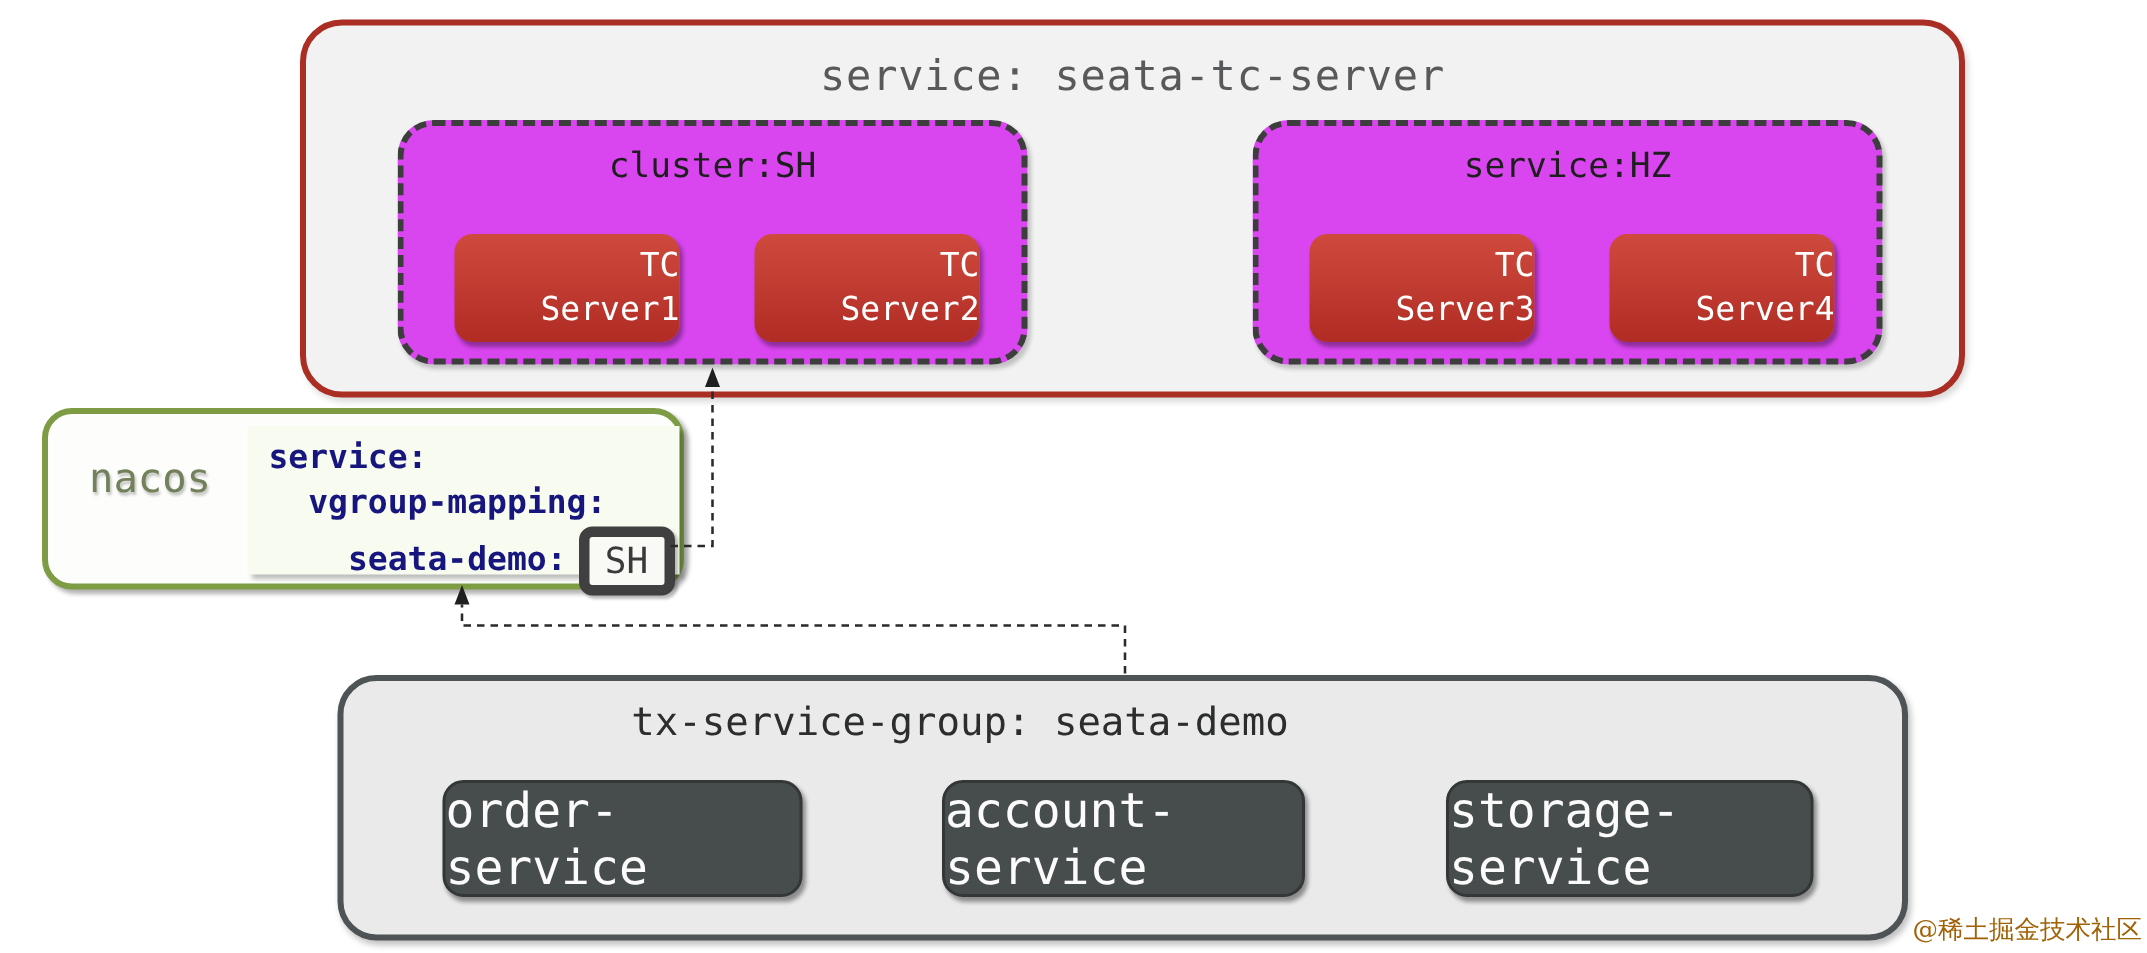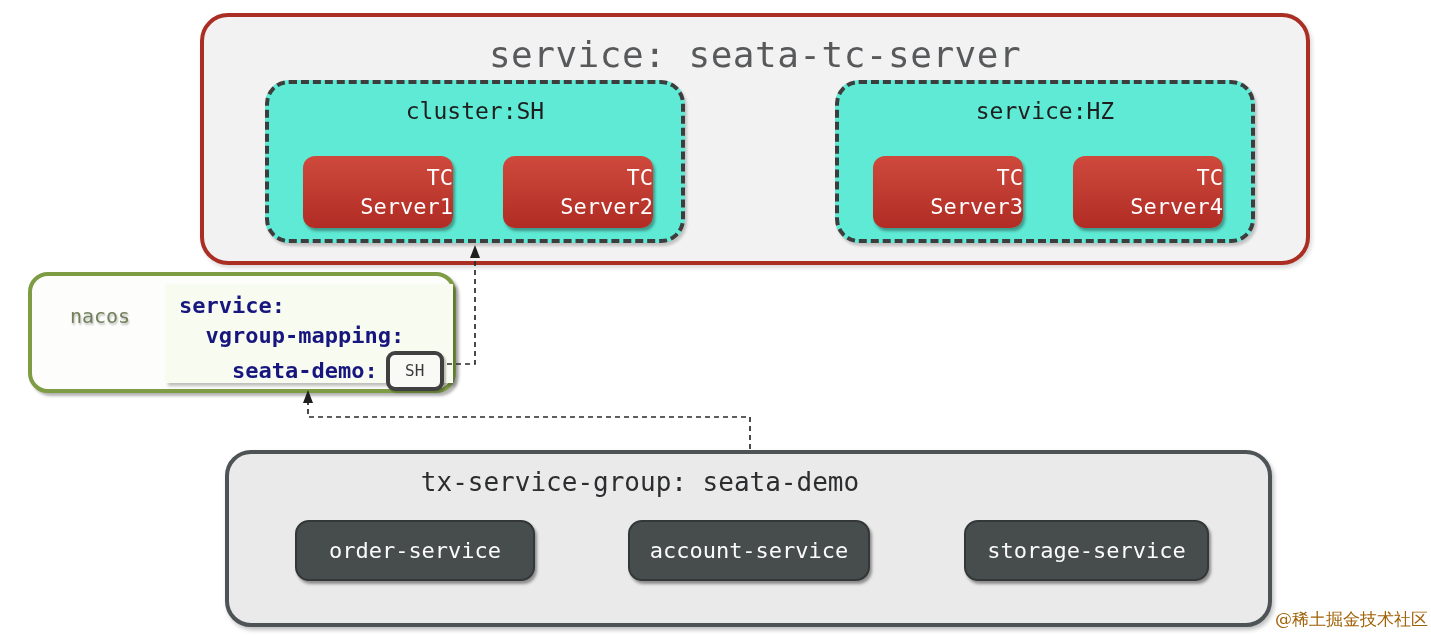--- a/index.html
+++ b/index.html
@@ -5,64 +5,64 @@
   html,body{margin:0;padding:0;background:#ffffff;}
   body{width:1431px;height:635px;position:relative;overflow:hidden;
        font-family:"DejaVu Sans Mono","Liberation Mono",monospace;}
   .abs{position:absolute;box-sizing:border-box;}
 
   
   .red-box{left:200px;top:13px;width:1110px;height:252px;
     background:#f2f2f3;border:4px solid #aa2e23;border-radius:28px;
     box-shadow:2px 3px 4px rgba(0,0,0,0.15);}
   .red-title{left:200px;top:34px;width:1110px;text-align:center;
-    font-size:36px;color:#58595b;letter-spacing:0.5px;}
+    font-size:28px;color:#58595b;letter-spacing:0.5px;}
 
-  .cluster{top:80px;width:420px;height:163px;background:#5eead4;
+  .cluster{top:80px;width:420px;height:163px;background:#d946ef;
     border:4px dashed #3d3d3d;border-radius:24px;
     box-shadow:2px 3px 3px rgba(0,0,0,0.2);}
   .cluster-sh{left:265px;}
   .cluster-hz{left:835px;}
   .cluster-title{left:0;top:14px;width:100%;text-align:center;
     font-size:23px;color:#1e1e1e;}
 
   .tc-box{top:72px;width:150px;height:72px;border-radius:12px;
     background:linear-gradient(#cf4a3d,#b02c24);
     box-shadow:2px 3px 3px rgba(0,0,0,0.35);
     color:#ffffff;font-size:22px;text-align:right;
     display:flex;flex-direction:column;justify-content:center;line-height:29px;}
   .tc-1{left:34px;} .tc-2{left:234px;}
 
   
   .nacos-box{left:28px;top:272px;width:428px;height:121px;
     background:#fdfefb;border:4px solid #7d9c44;border-radius:20px;
     box-shadow:3px 3px 3px rgba(0,0,0,0.3);}
   .nacos-label{left:40px;top:304px;width:120px;text-align:center;
-    font-size:20px;color:#72805c;text-shadow:1px 2px 2px rgba(0,0,0,0.25);}
+    font-size:27px;color:#72805c;text-shadow:1px 2px 2px rgba(0,0,0,0.25);}
   .code-panel{left:165px;top:284px;width:288px;height:99px;
     background:#f8fbef;box-shadow:3px 3px 3px rgba(0,0,0,0.25);
     padding:7px 0 0 14px;}
   .code-line{white-space:pre;font-size:22px;font-weight:bold;
     color:#16167e;line-height:30px;}
   .code-line3{display:flex;align-items:center;}
   .sh-chip{display:inline-flex;align-items:center;justify-content:center;
     margin-left:8px;width:50px;height:32px;background:#f9f9f5;
-    border:4px solid #404040;border-radius:9px;
-    font-size:16px;font-weight:normal;color:#3a3a3a;
+    border:7px solid #404040;border-radius:9px;
+    font-size:24px;font-weight:normal;color:#3a3a3a;
     box-shadow:2px 2px 2px rgba(0,0,0,0.25);}
 
   
   .tx-box{left:225px;top:450px;width:1047px;height:177px;
     background:#eaeaeb;border:4px solid #4e5355;border-radius:26px;
     box-shadow:2px 3px 4px rgba(0,0,0,0.25);}
   .tx-title{left:225px;top:467px;width:830px;text-align:center;
     font-size:26px;color:#2c2d2e;}
-  .svc-box{top:520px;height:61px;border-radius:14px;background:#474c4c;
+  .svc-box{top:520px;height:78px;border-radius:14px;background:#474c4c;
     border:2px solid #333737;box-shadow:2px 3px 3px rgba(0,0,0,0.4);
-    color:#fbfbfb;font-size:22px;display:flex;align-items:center;
+    color:#fbfbfb;font-size:32px;display:flex;align-items:center;
     justify-content:center;}
   .svc-1{left:295px;width:240px;}
   .svc-2{left:628px;width:242px;}
   .svc-3{left:964px;width:245px;}
 
   
   .arrows{left:0;top:0;width:1431px;height:635px;pointer-events:none;}
 
   
   .watermark{right:3px;bottom:4px;font-family:"DejaVu Serif","Liberation Serif",serif;

